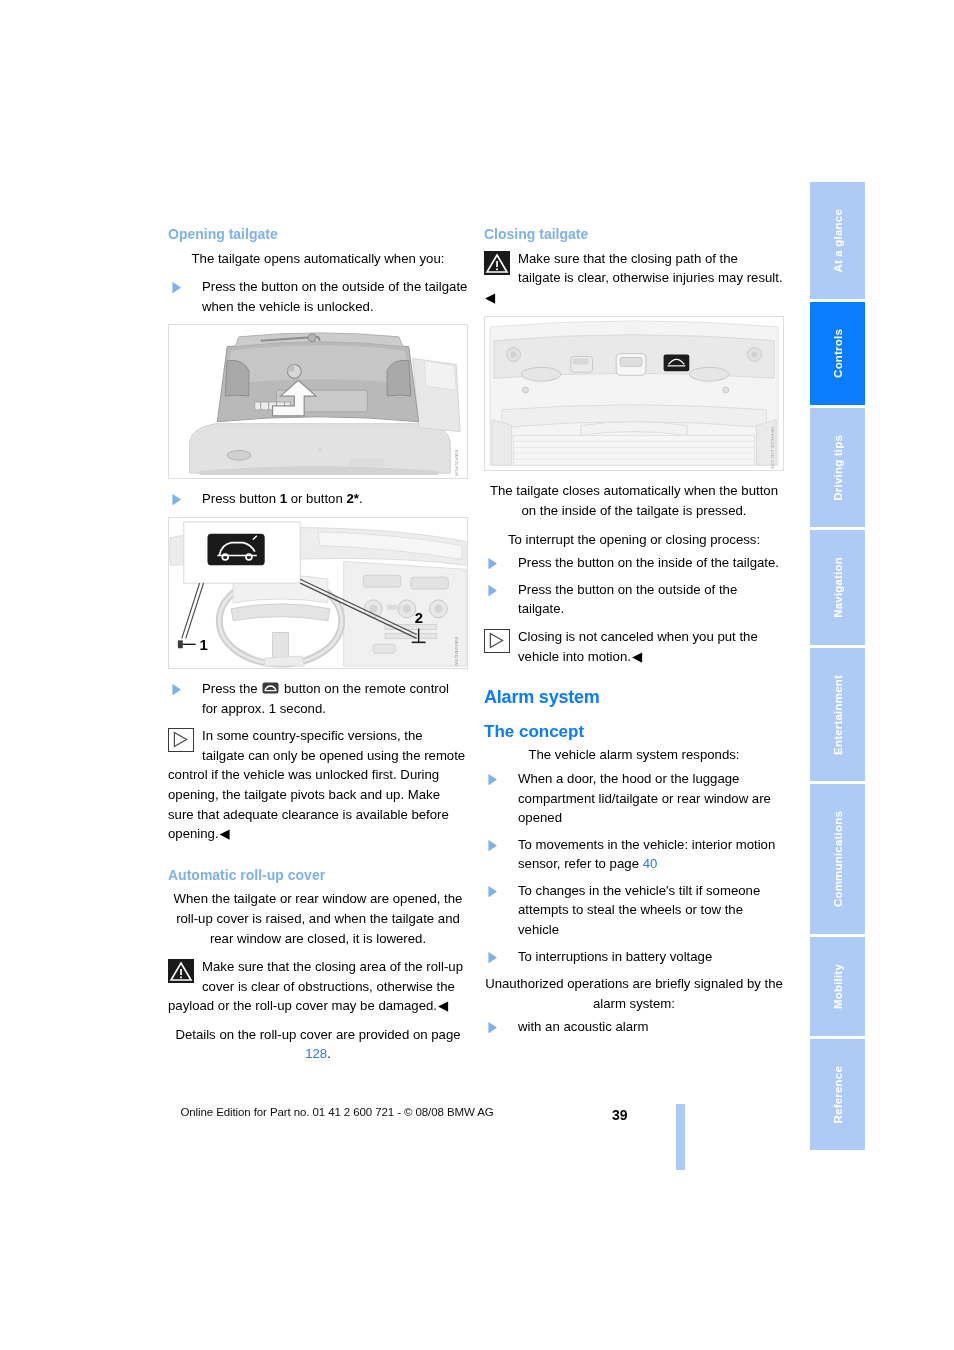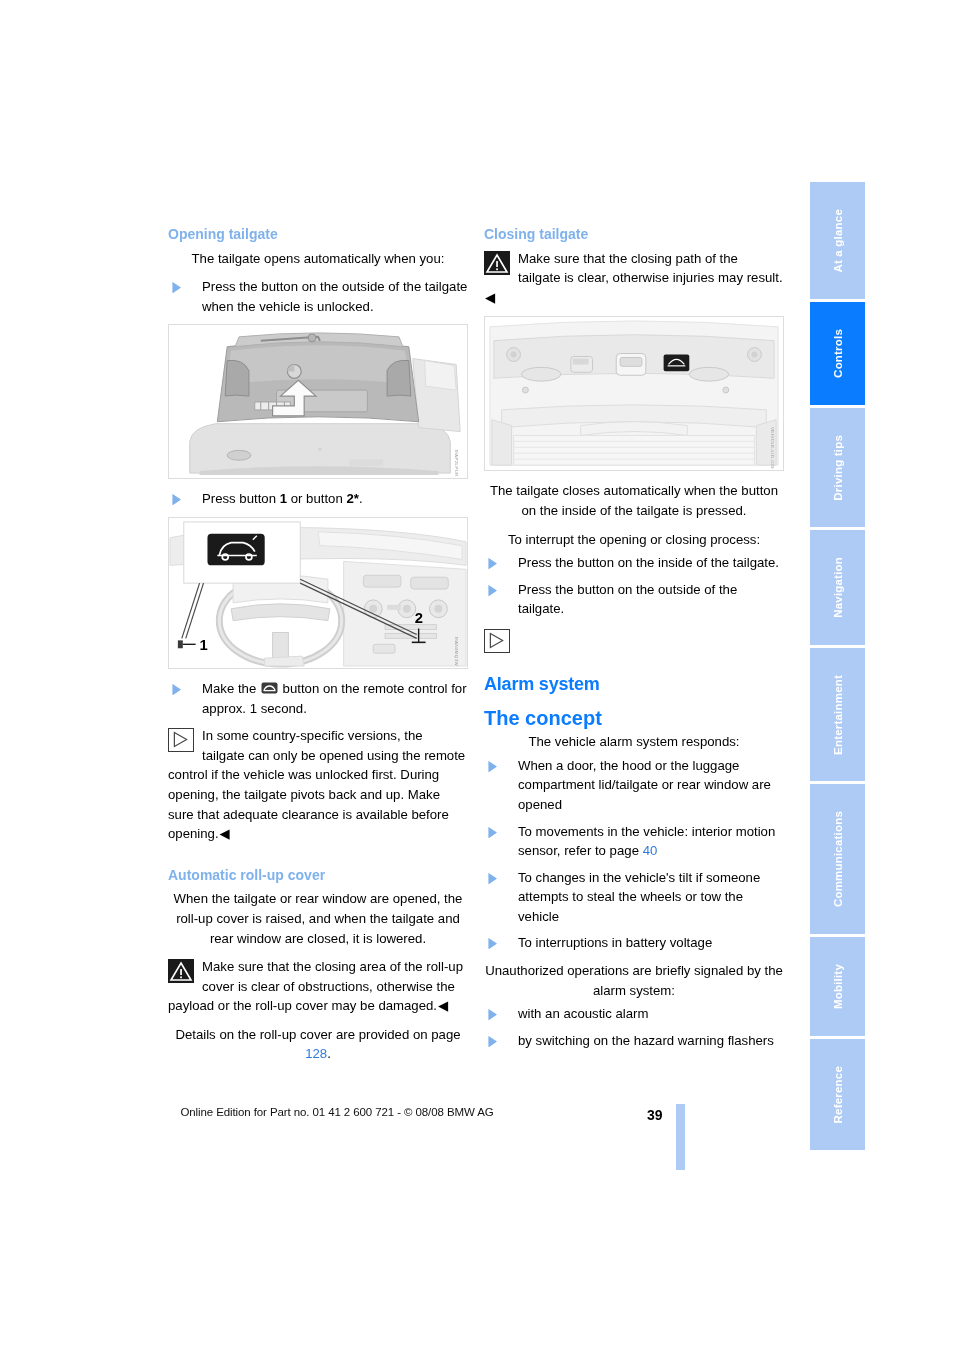--- a/index.html
+++ b/index.html
@@ -61,21 +61,21 @@
   h2.sub {
     color: #7fb2ec;
     font-size: 14px;
     font-weight: bold;
     margin: 0 0 4px 0;
   }
   h2.sub.tight { margin-top: 0; }
   h2.sub.spaced { margin-top: 22px; }
   h3.subsub {
     color: #0a7cff;
-    font-size: 20px;
+    font-size: 17px;
     font-weight: bold;
     margin: 10px 0 4px 0;
   }
   p.body { margin: 0 0 9px 0; text-align: center; }
   p.body.tight { margin-bottom: 4px; }
 
   
   ul.bullets { list-style: none; margin: 0 0 8px 0; }
   ul.bullets li {
     position: relative;
@@ -158,21 +158,21 @@
 
   
   .footer {
     position: absolute;
     left: 0; top: 1106px;
     width: 674px;
     text-align: center;
   }
   .pagenum {
     position: absolute;
-    left: 647px; top: 1107px;
+    left: 612px; top: 1107px;
     font-size: 14px;
     font-weight: bold;
     color: #000;
   }
   .pagebar {
     position: absolute;
     left: 676px; top: 1104px;
     width: 9px; height: 66px;
     background: #aecbf5;
   }
@@ -338,21 +338,21 @@
         <path d="M96 142 L134 140 L136 150 L96 150 Z" fill="#ececec" stroke="#dadada"></path>
       </svg>
       <div class="code">MAN9MQ3W</div>
     </div>
 
     <ul class="bullets">
       <li>
         <svg class="tri" viewBox="0 0 9 11">
           <polygon points="1,1 8,5.5 1,10" fill="none" stroke="#7fb2ec" stroke-width="1.2"></polygon>
         </svg>
-        <span>Make the </span><svg class="glyph-remote" viewBox="0 0 17 12">
+        <span>Press the </span><svg class="glyph-remote" viewBox="0 0 17 12">
           <rect x="0.5" y="0.5" width="16" height="11" rx="2" fill="#3a3a3a"></rect>
           <path d="M3 8 Q5 4 8.5 4 Q12 4 14 8" fill="none" stroke="#ffffff" stroke-width="1.3"></path>
           <path d="M2.5 8.6 L14.5 8.6" stroke="#ffffff" stroke-width="1.3"></path>
         </svg><span> button on the remote control for approx. 1 second.</span>
       </li>
     </ul>
 
     <div class="block">
       <span class="ico note">
         <svg viewBox="0 0 26 24" width="23" height="21">
@@ -462,20 +462,21 @@
         <span>Press the button on the outside of the tailgate.</span>
       </li>
     </ul>
 
     <div class="block">
       <span class="ico note">
         <svg viewBox="0 0 26 24" width="23" height="21">
           <polygon points="6,4 20,12 6,20" fill="none" stroke="#4a4a4a" stroke-width="1.4"></polygon>
         </svg>
       </span>
+      <span class="txt"><span>Closing is not canceled when you put the vehicle into motion.</span><span class="endmark">◀</span></span>
     </div>
 
     <h1 class="section">Alarm system</h1>
 
     <h3 class="subsub">The concept</h3>
 
     <p class="body tight">The vehicle alarm system responds:</p>
 
     <ul class="bullets">
       <li>
@@ -505,26 +506,20 @@
     </ul>
 
     <p class="body tight">Unauthorized operations are briefly signaled by the alarm system:</p>
 
     <ul class="bullets">
       <li>
         <svg class="tri" viewBox="0 0 9 11">
           <polygon points="1,1 8,5.5 1,10" fill="none" stroke="#7fb2ec" stroke-width="1.2"></polygon>
         </svg>
         <span>with an acoustic alarm</span>
-      </li>
-      <li>
-        <svg class="tri" viewBox="0 0 9 11">
-          <polygon points="1,1 8,5.5 1,10" fill="none" stroke="#7fb2ec" stroke-width="1.2"></polygon>
-        </svg>
-        <span>by switching on the hazard warning flashers</span>
       </li>
     </ul>
 
   </div>
 
   <div class="pagenum">39</div>
   <div class="pagebar"></div>
   <div class="footer">
     <div class="footline">Online Edition for Part no. 01 41 2 600 721 - © 08/08 BMW AG</div>
   </div>

